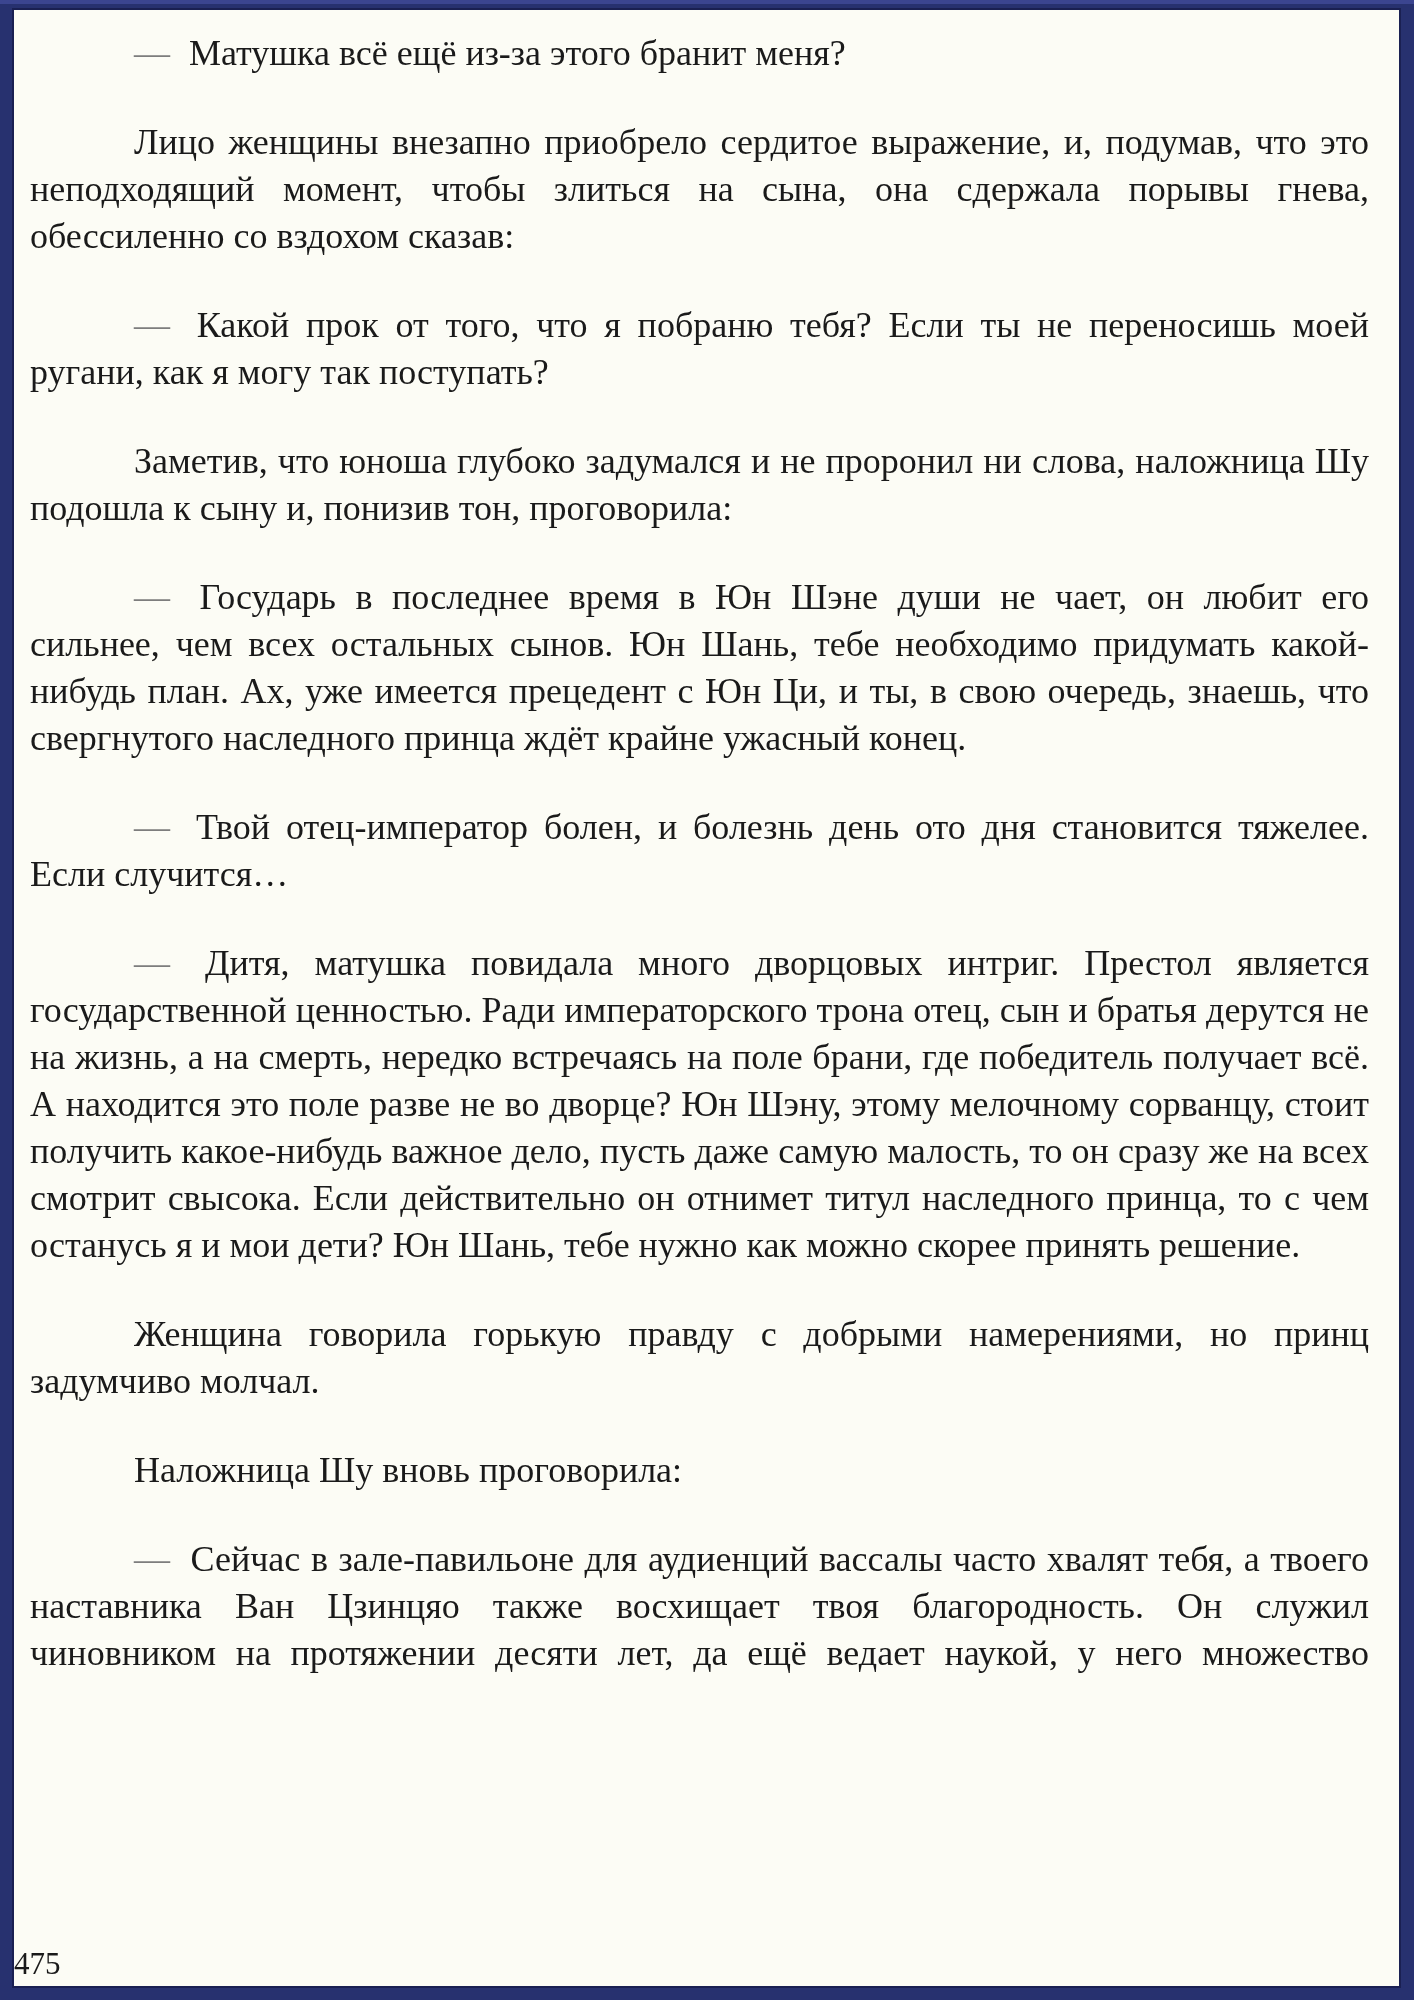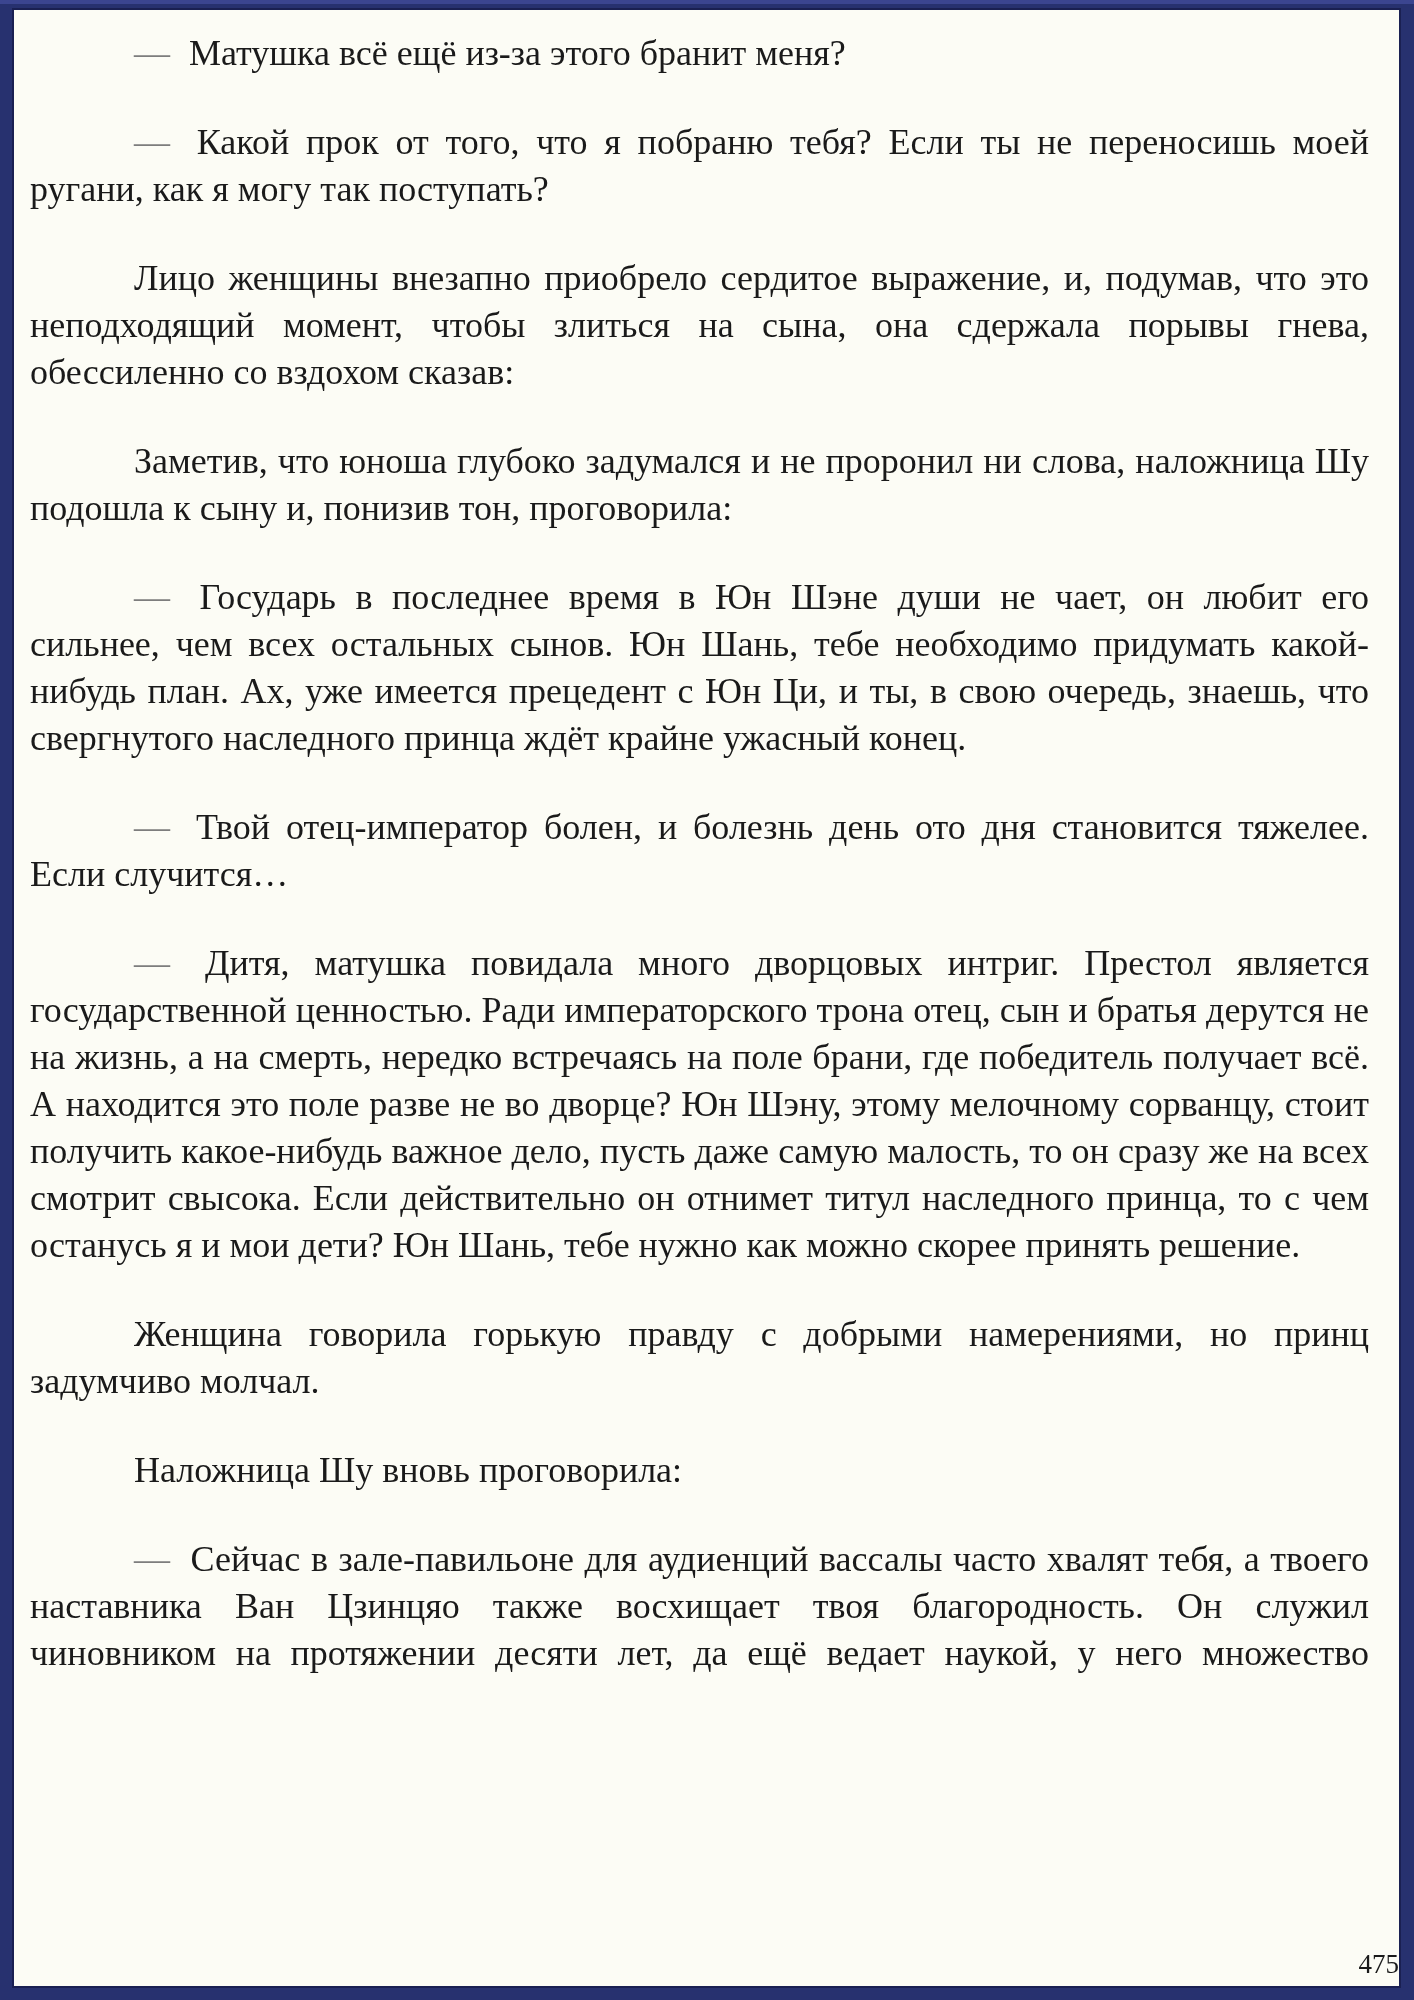--- a/index.html
+++ b/index.html
@@ -41,37 +41,37 @@
   .para:last-child{
     margin-bottom:16px;
     text-align-last:justify; 
   }
   .dash{
     color:var(--dash);
     margin-right:10px;
   }
   .page-number{
     position:absolute;left:0;right:0;bottom:2px;
-    text-align:right;
+    text-align:left;
     color:var(--ink);
-    font-size:27px;line-height:40px;
+    font-size:31px;line-height:40px;
   }
 </style>
 </head>
 <body>
 
 <div class="frame-highlight" style="background: rgb(59, 69, 144);"></div>
 
 <div class="sheet">
   <div class="text-block">
   <p class="para"><span class="dash">—</span> <span class="ptext">Матушка всё ещё из-за этого бранит меня?</span></p>
 
+  <p class="para"><span class="ptext">Лицо женщины внезапно приобрело сердитое выражение, и, подумав, что это неподходящий момент, чтобы злиться на сына, она сдержала порывы гнева, обессиленно со вздохом сказав:</span></p>
+
   <p class="para"><span class="dash">—</span> <span class="ptext">Какой прок от того, что я побраню тебя? Если ты не переносишь моей ругани, как я могу так поступать?</span></p>
-
-  <p class="para"><span class="ptext">Лицо женщины внезапно приобрело сердитое выражение, и, подумав, что это неподходящий момент, чтобы злиться на сына, она сдержала порывы гнева, обессиленно со вздохом сказав:</span></p>
 
 
   <p class="para"><span class="ptext">Заметив, что юноша глубоко задумался и не проронил ни слова, наложница Шу подошла к сыну и, понизив тон, проговорила:</span></p>
 
   <p class="para"><span class="dash">—</span> <span class="ptext">Государь в последнее время в Юн Шэне души не чает, он любит его сильнее, чем всех остальных сынов. Юн Шань, тебе необходимо придумать какой-нибудь план. Ах, уже имеется прецедент с Юн Ци, и ты, в свою очередь, знаешь, что свергнутого наследного принца ждёт крайне ужасный конец.</span></p>
 
   <p class="para"><span class="dash">—</span> <span class="ptext">Твой отец-император болен, и болезнь день ото дня становится тяжелее. Если случится…</span></p>
 
 
   <p class="para"><span class="dash">—</span> <span class="ptext">Дитя, матушка повидала много дворцовых интриг. Престол является государственной ценностью. Ради императорского трона отец, сын и братья дерутся не на жизнь, а на смерть, нередко встречаясь на поле брани, где победитель получает всё. А находится это поле разве не во дворце? Юн Шэну, этому мелочному сорванцу, стоит получить какое-нибудь важное дело, пусть даже самую малость, то он сразу же на всех смотрит свысока. Если действительно он отнимет титул наследного принца, то с чем останусь я и мои дети? Юн Шань, тебе нужно как можно скорее принять решение.</span></p>

